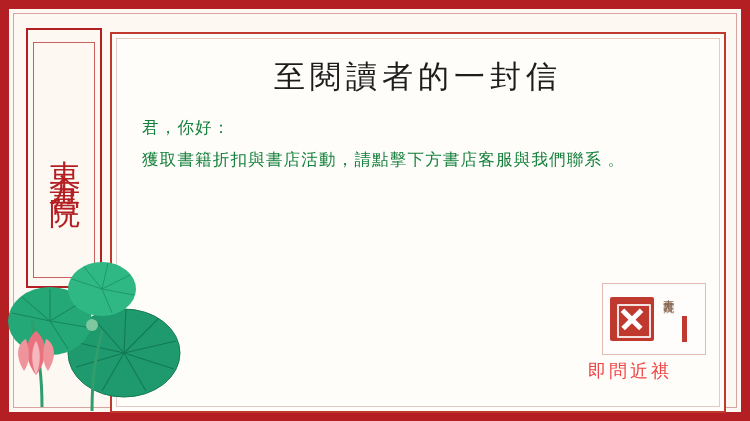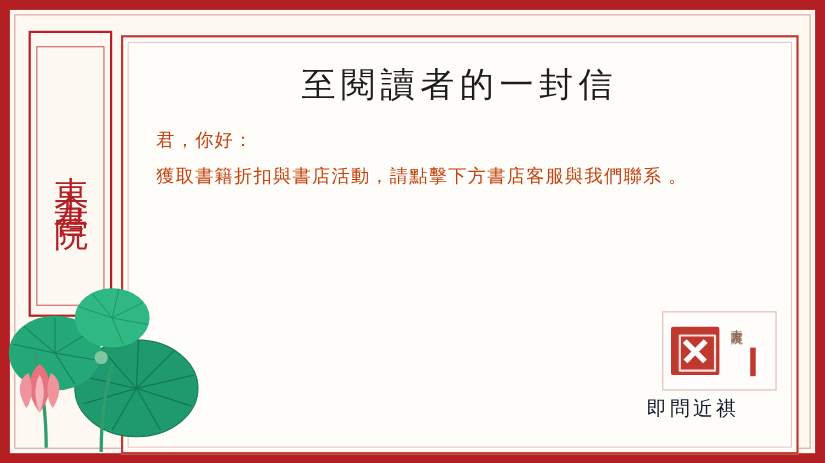--- a/index.html
+++ b/index.html
@@ -103,21 +103,21 @@
   .letter-title {
     text-align: center;
     color: #1d1d1d;
     font-size: 31px;
     letter-spacing: 5px;
     margin: 8px 0 14px 0;
     font-family: "Liberation Serif", "DejaVu Serif", serif;
   }
 
   .letter-body {
-    color: #c2410c;
+    color: #15803d;
     font-size: 16.5px;
     line-height: 32px;
     letter-spacing: 1.2px;
     text-align: justify;
     padding: 0 8px 0 10px;
   }
   .letter-body p {
     margin: 0;
   }
   .p-indent {
@@ -126,21 +126,21 @@
   .p-gap {
     margin-top: 6px;
   }
 
   .signoff {
     position: absolute;
     right: 52px;
     bottom: 28px;
     font-size: 18px;
     letter-spacing: 3px;
-    color: #0f172a;
+    color: #ef4444;
   }
 
   
   .qr-box {
     position: absolute;
     right: 18px;
     bottom: 56px;
     width: 104px;
     height: 72px;
     box-sizing: border-box;

